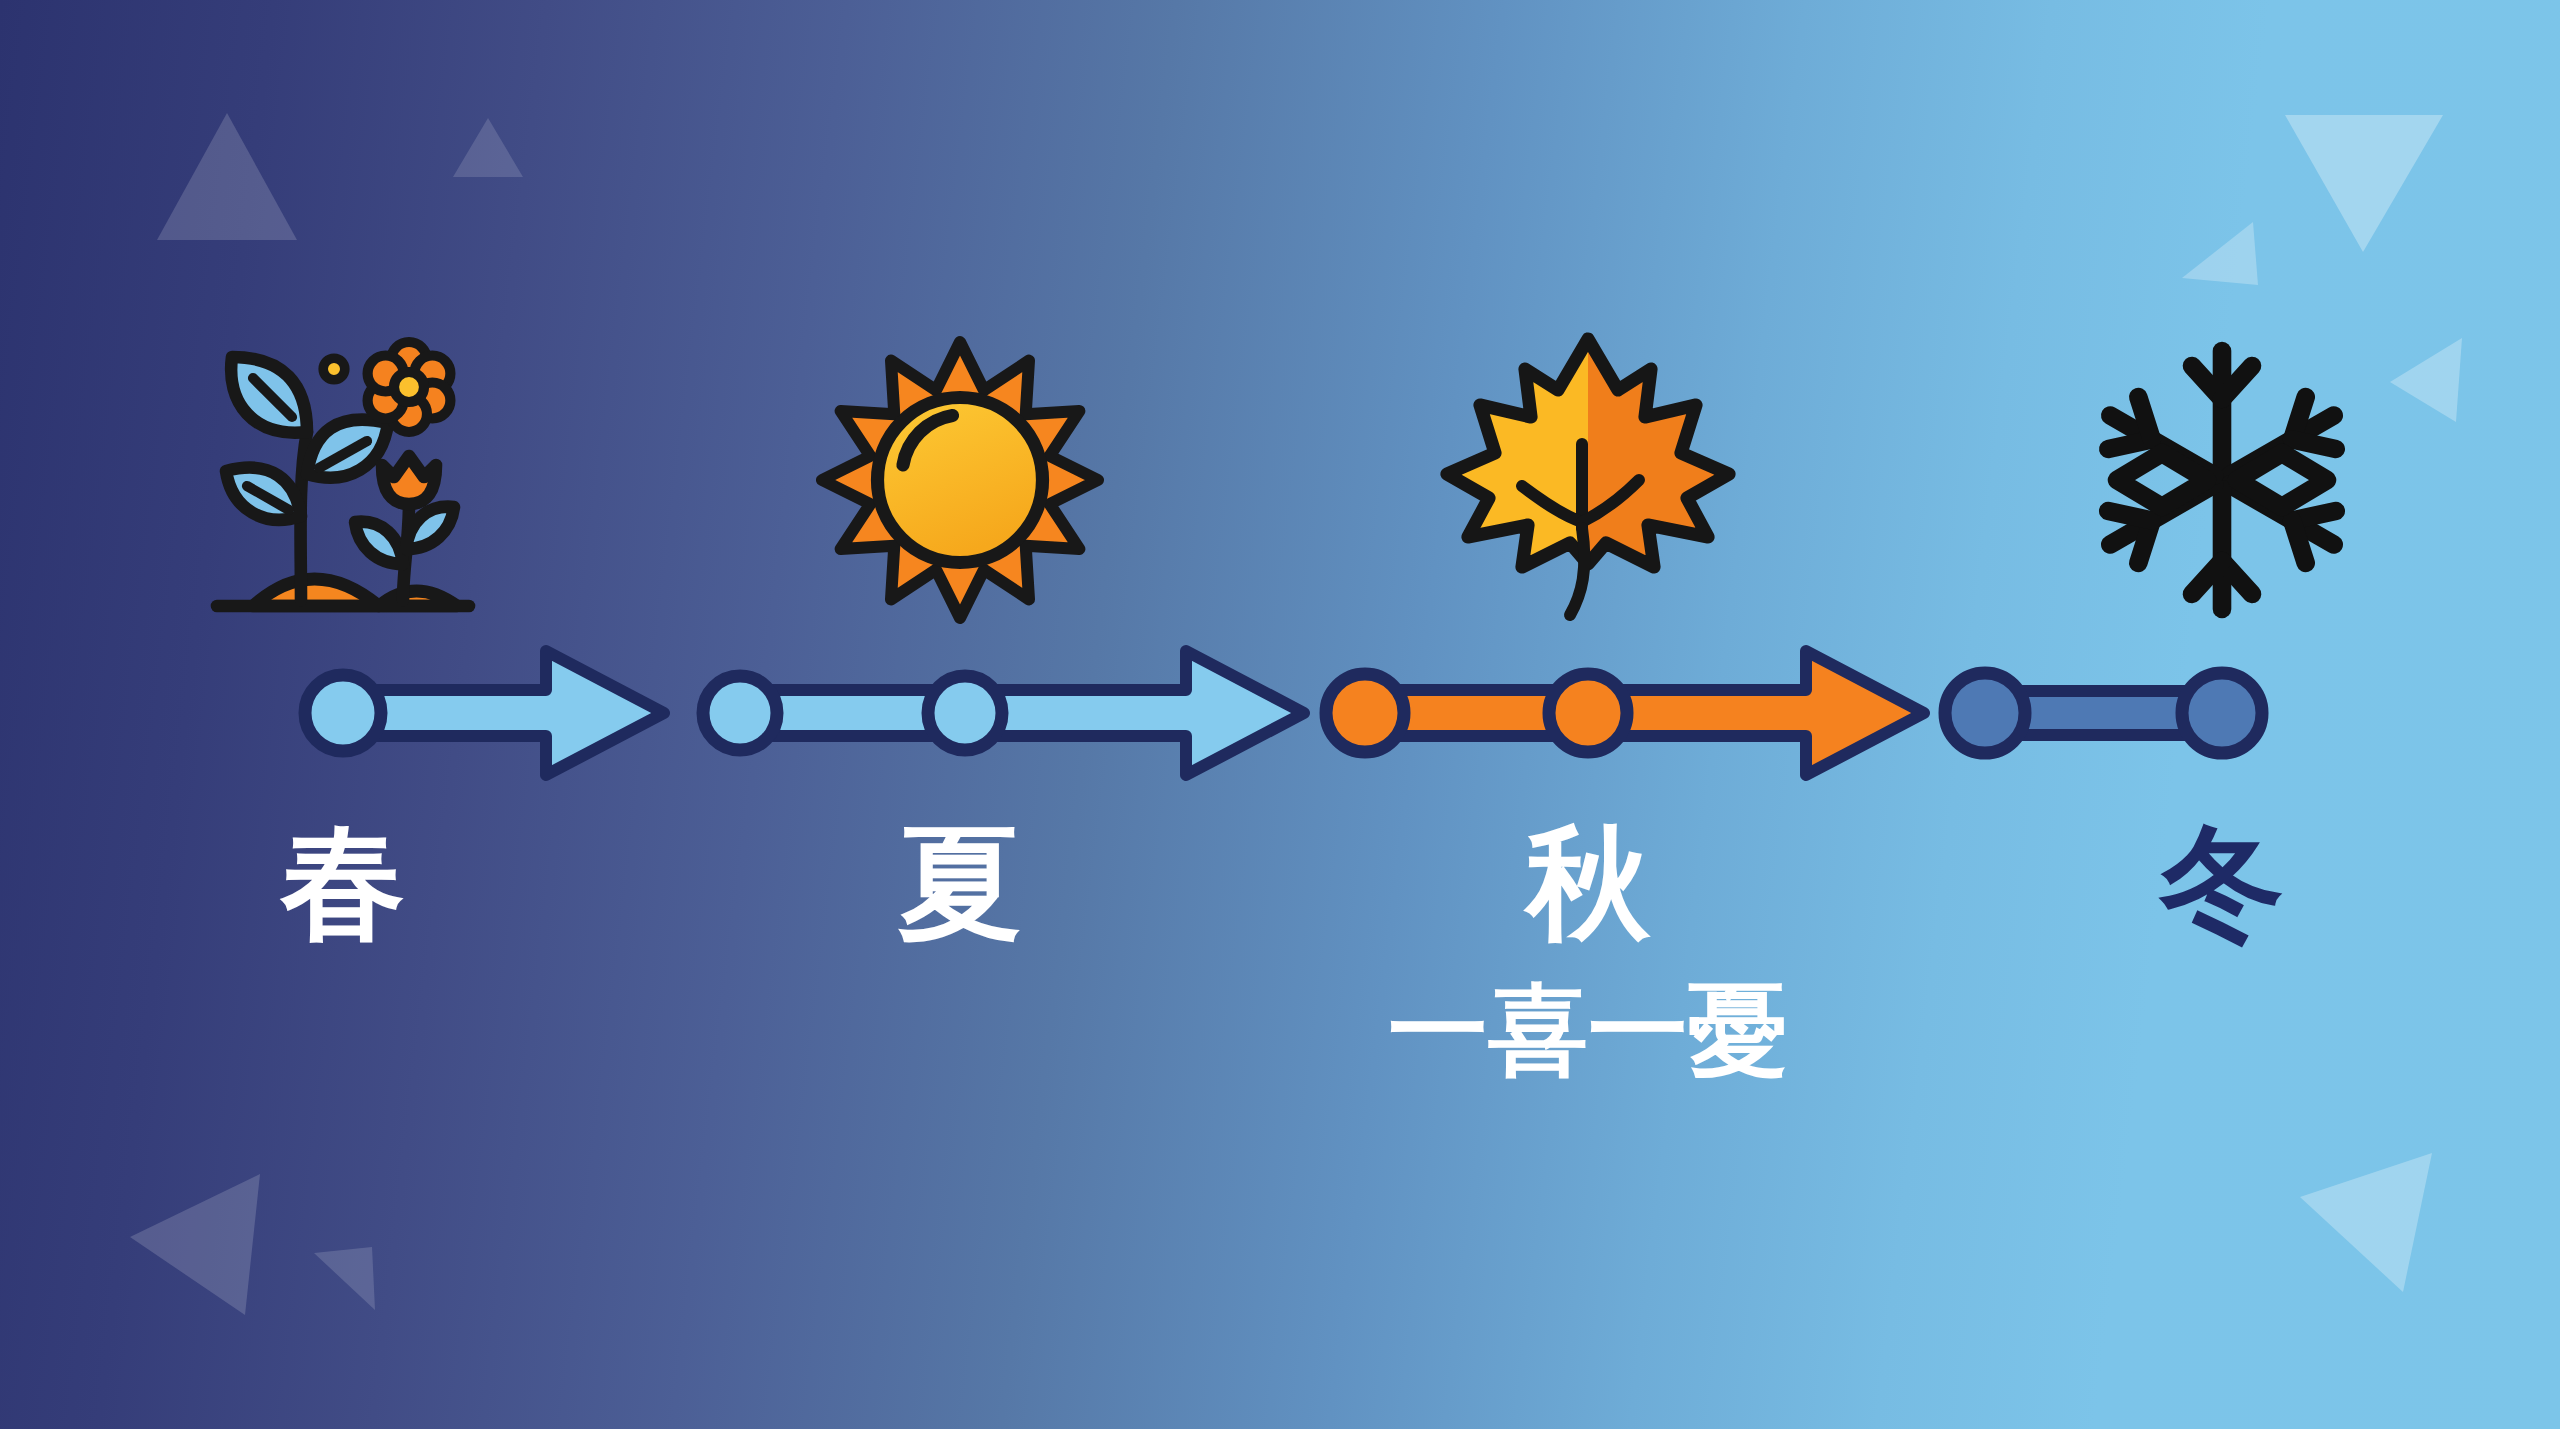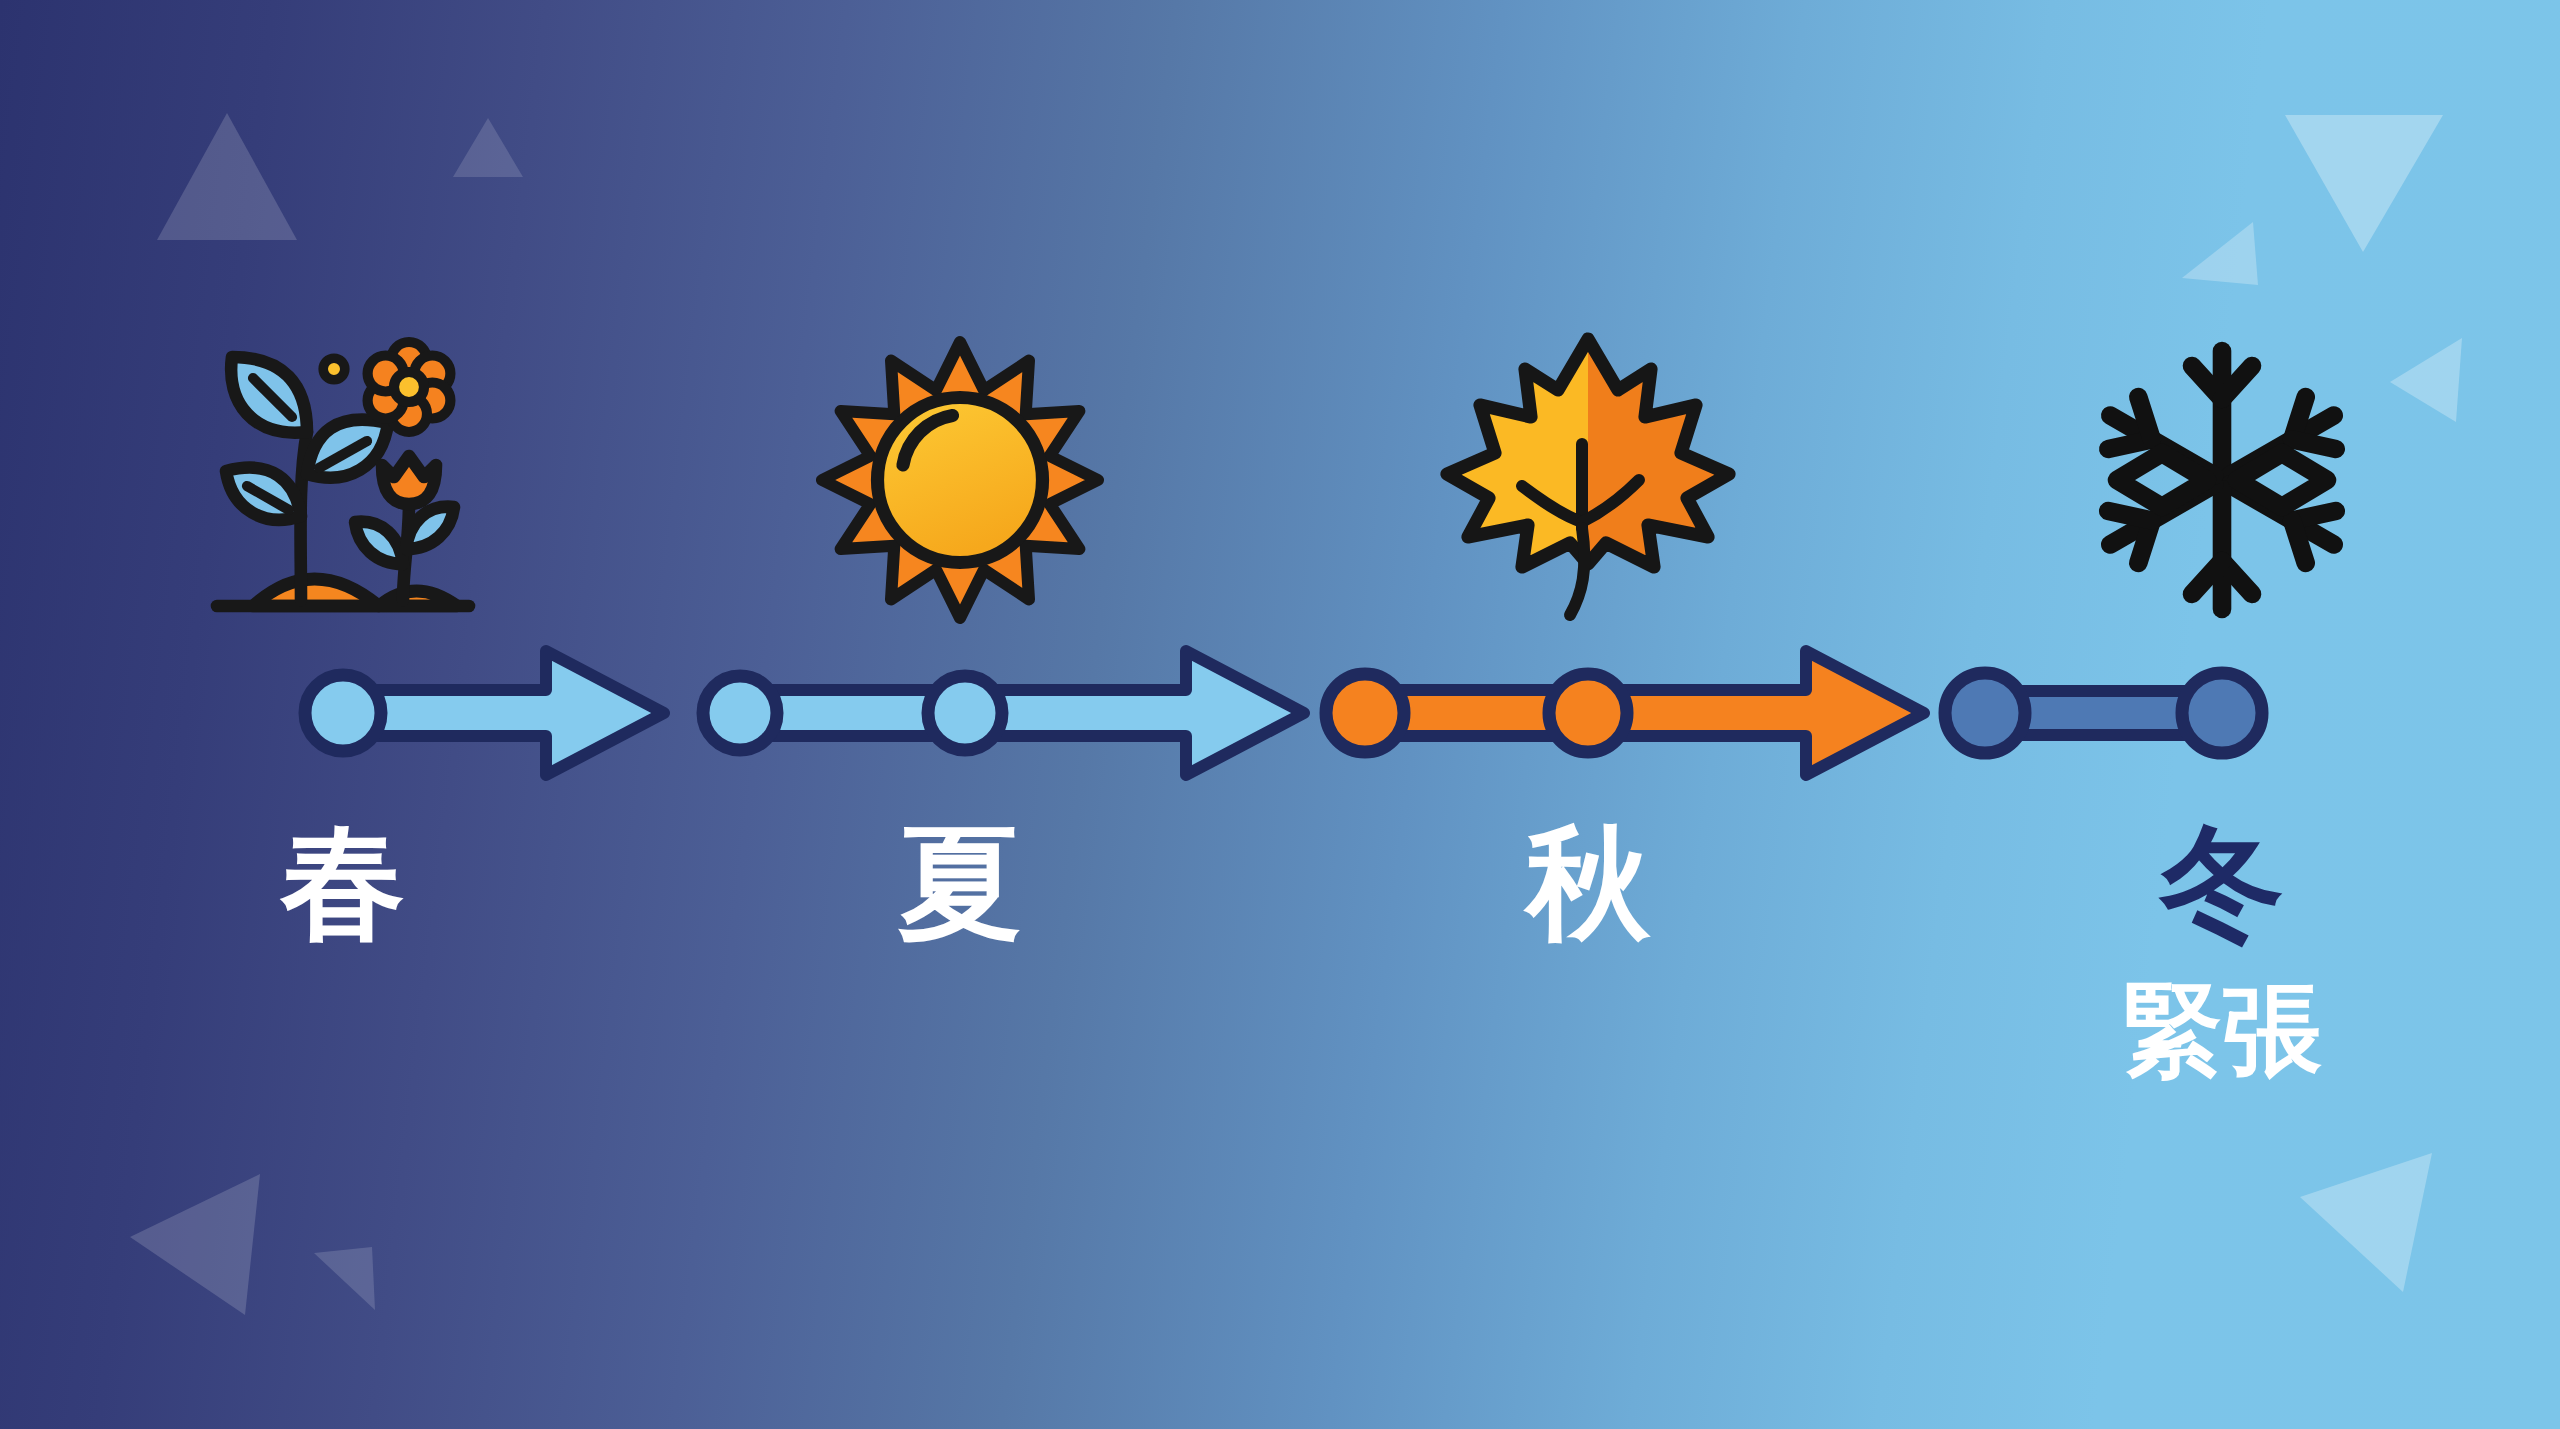--- a/index.html
+++ b/index.html
@@ -123,36 +123,36 @@
         <polygon points="50,3 60,20 71,13 69,29 86,25 81,41 97,48 83,56 90,69 70,65 72,79 56,71 50,78 44,71 28,79 30,65 10,69 17,56 3,48 19,41 14,25 31,29 29,13 40,20" fill="none" stroke="#161616" stroke-width="4.4" stroke-linejoin="round"></polygon>
         <g stroke="#161616" stroke-width="4" stroke-linecap="round" fill="none">
           <path d="M48 38 L48 66"></path>
           <path d="M28 52 C36 58 42 62 48 64"></path>
           <path d="M67 50 C61 56 54 61 48 64"></path>
           <path d="M48 66 C50 80 48 88 44 95"></path>
         </g>
       </g>
     </svg>
     <div class="season-name">秋</div>
+    <div class="season-label">一喜一憂</div>
   </div>
 
   <div class="season-col col-winter">
     <svg class="season-icon" viewBox="0 0 100 100">
       <g stroke="#111111" stroke-width="6.2" stroke-linecap="round" stroke-linejoin="round" fill="none">
         <g id="flakeArm">
           <path d="M50 47 L50 7"></path>
           <path d="M50 23 L40 12"></path>
           <path d="M50 23 L60 12"></path>
         </g>
         <use href="#flakeArm" transform="rotate(60 50 50)"></use>
         <use href="#flakeArm" transform="rotate(120 50 50)"></use>
         <use href="#flakeArm" transform="rotate(180 50 50)"></use>
         <use href="#flakeArm" transform="rotate(240 50 50)"></use>
         <use href="#flakeArm" transform="rotate(300 50 50)"></use>
         <path d="M55 50 L70 41 L85 50 L70 59 Z"></path>
         <path d="M45 50 L30 41 L15 50 L30 59 Z"></path>
       </g>
     </svg>
     <div class="season-name navy-text">冬</div>
-    <div class="season-label">緊張</div>
   </div>
 
 </div>
 
 </body></html>

